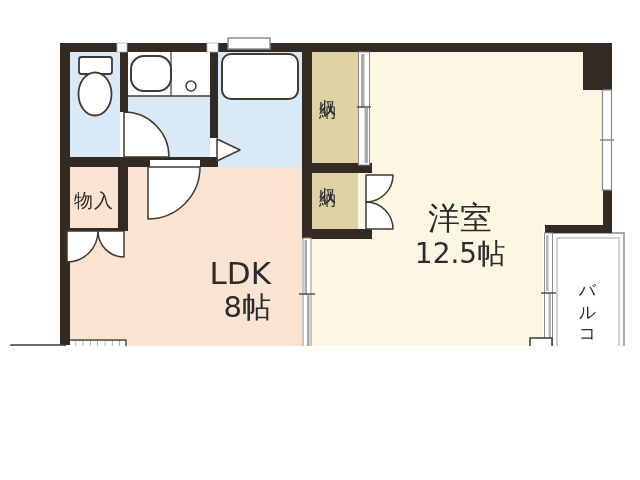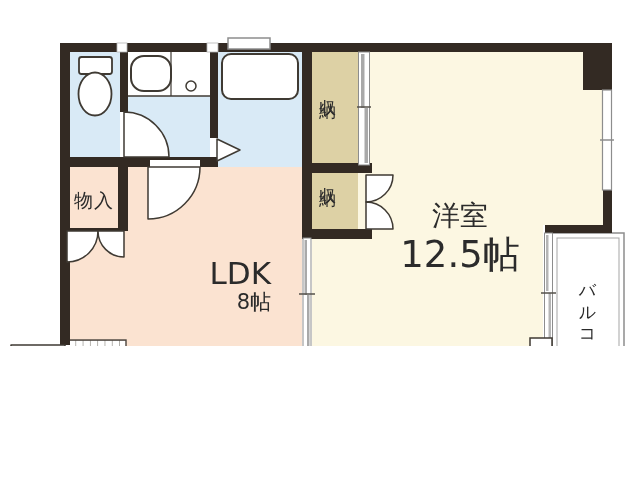--- a/index.html
+++ b/index.html
@@ -7,24 +7,24 @@
          font-family:"DejaVu Sans","Liberation Sans",sans-serif;}
   #plan-svg{position:absolute;left:0;top:0;}
   .lbl{position:absolute;color:#2b2b2b;font-weight:500;}
   .lbl-h{white-space:nowrap;}
   .lbl-v{writing-mode:vertical-rl;text-orientation:upright;white-space:nowrap;}
   .lbl-monoire{left:66px;top:188px;width:56px;text-align:center;font-size:19px;letter-spacing:1px;}
   .lbl-shuno1{left:317px;top:86px;font-size:17px;letter-spacing:3px;}
   .lbl-shuno2{left:317px;top:174px;font-size:17px;letter-spacing:3px;}
   .lbl-ldk{left:121px;top:256px;width:150px;text-align:right;line-height:1.12;}
   .lbl-ldk .l1{font-size:31px;}
-  .lbl-ldk .l2{font-size:21px;}
+  .lbl-ldk .l2{font-size:29px;}
   .lbl-yoshitsu{left:370px;top:199px;width:180px;text-align:center;line-height:1.2;}
-  .lbl-yoshitsu .l1{font-size:28px;}
-  .lbl-yoshitsu .l2{font-size:37px;}
+  .lbl-yoshitsu .l1{font-size:32px;}
+  .lbl-yoshitsu .l2{font-size:28px;}
   .lbl-balcony{left:577px;top:271px;font-size:17px;letter-spacing:4px;}
 </style>
 </head>
 <body>
 
 <div id="stage">
 
   <svg id="plan-svg" width="640" height="480" viewBox="0 0 640 480">
     <defs>
       <pattern id="tile" x="68" y="340" width="7.3" height="7.6" patternUnits="userSpaceOnUse">

